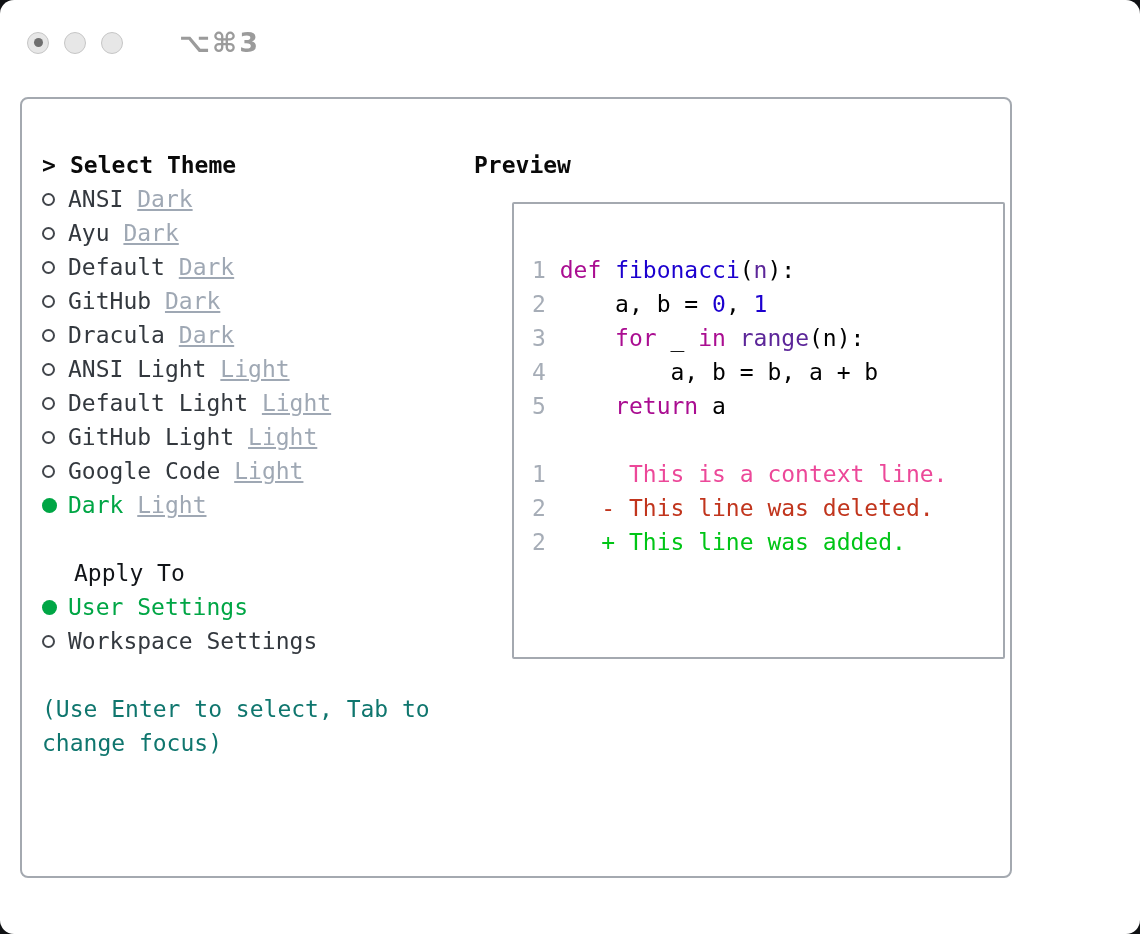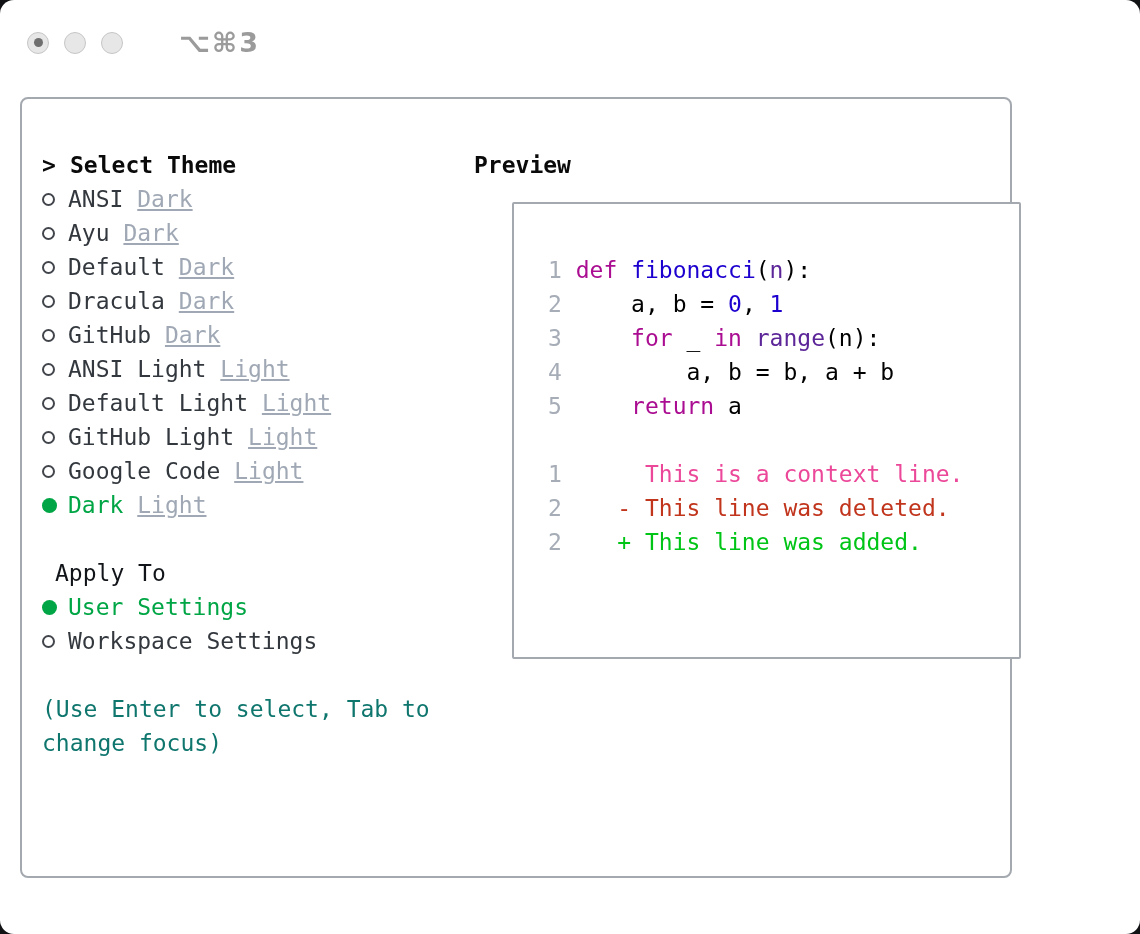--- a/index.html
+++ b/index.html
@@ -17,34 +17,34 @@
             font-size:27px;color:#9b9b9b;letter-spacing:2px;}
   
   .panel{position:absolute;left:20px;top:97px;width:988px;height:777px;
          border:2px solid #a4a9b0;border-radius:8px;background:#fff;}
   
   .left-col{position:absolute;left:20px;top:49px;width:432px;font-size:23px;color:#33383e;}
   .row{height:34px;display:flex;align-items:center;white-space:pre;}
   .spacer{height:34px;}
   .prompt{display:inline-block;width:28px;font-weight:700;color:#0a0a0a;}
   .hdr{font-weight:700;color:#0a0a0a;}
-  .subhdr{margin-left:13px;color:#111418;}
+  .subhdr{margin-left:32px;color:#111418;}
   .marker{flex:0 0 auto;width:13px;height:13px;border:2px solid #42464c;border-radius:50%;
           box-sizing:border-box;margin-right:13px;background:transparent;}
   .marker.sel{width:15px;height:15px;border:none;background:#00a645;margin-right:11px;}
   .t-name{color:#33383e;}
   .t-name.sel{color:#00a645;}
   .t-variant{color:#9fa8b4;text-decoration:underline;}
   .hint{width:432px;font-size:23px;line-height:34px;color:#0f766e;white-space:normal;}
   
   .preview-title{position:absolute;left:452px;top:49px;height:34px;line-height:34px;
                  font-size:23px;font-weight:700;color:#0a0a0a;}
   .preview-box{position:absolute;left:490px;top:103px;width:471px;height:404px;
                border:2px solid #a4a9b0;border-radius:2px;box-sizing:content-box;
-               padding:49px 0 0 34px;overflow:hidden;background:#fff;}
+               padding:49px 0 0 18px;overflow:hidden;background:#fff;}
   .pline{height:34px;line-height:34px;font-size:23px;white-space:pre;color:#000;}
   .lnum{color:#a6adb7;}
   .sg-pl{color:#000000;}
   .sg-kw{color:#aa0d91;}
   .sg-title{color:#1c00cf;}
   .sg-num{color:#1c00cf;}
   .sg-builtin{color:#5c2699;}
   .sg-param{color:#5c2699;}
   .diff-context{color:#ec4899;}
   .diff-deleted{color:#c1351d;margin-top:40px;}
@@ -67,22 +67,22 @@
   <div class="panel">
 
     <div class="left-col">
       <div class="row">
         <span class="prompt">&gt;</span><span class="hdr">Select Theme</span>
       </div>
       <div id="theme-list">
           <div class="row"><span class="marker"></span><span class="label"><span class="t-name">ANSI</span> <span class="t-variant">Dark</span></span></div>
           <div class="row"><span class="marker"></span><span class="label"><span class="t-name">Ayu</span> <span class="t-variant">Dark</span></span></div>
           <div class="row"><span class="marker"></span><span class="label"><span class="t-name">Default</span> <span class="t-variant">Dark</span></span></div>
+          <div class="row"><span class="marker"></span><span class="label"><span class="t-name">GitHub</span> <span class="t-variant">Dark</span></span></div>
           <div class="row"><span class="marker"></span><span class="label"><span class="t-name">Dracula</span> <span class="t-variant">Dark</span></span></div>
-          <div class="row"><span class="marker"></span><span class="label"><span class="t-name">GitHub</span> <span class="t-variant">Dark</span></span></div>
           <div class="row"><span class="marker"></span><span class="label"><span class="t-name">ANSI Light</span> <span class="t-variant">Light</span></span></div>
           <div class="row"><span class="marker"></span><span class="label"><span class="t-name">Default Light</span> <span class="t-variant">Light</span></span></div>
           <div class="row"><span class="marker"></span><span class="label"><span class="t-name">GitHub Light</span> <span class="t-variant">Light</span></span></div>
           <div class="row"><span class="marker"></span><span class="label"><span class="t-name">Google Code</span> <span class="t-variant">Light</span></span></div>
           <div class="row"><span class="marker sel"></span><span class="label"><span class="t-name sel">Dark</span> <span class="t-variant">Light</span></span></div>
         </div>
       <div class="spacer"></div>
       <div class="row">
         <span class="subhdr">Apply To</span>
       </div>

